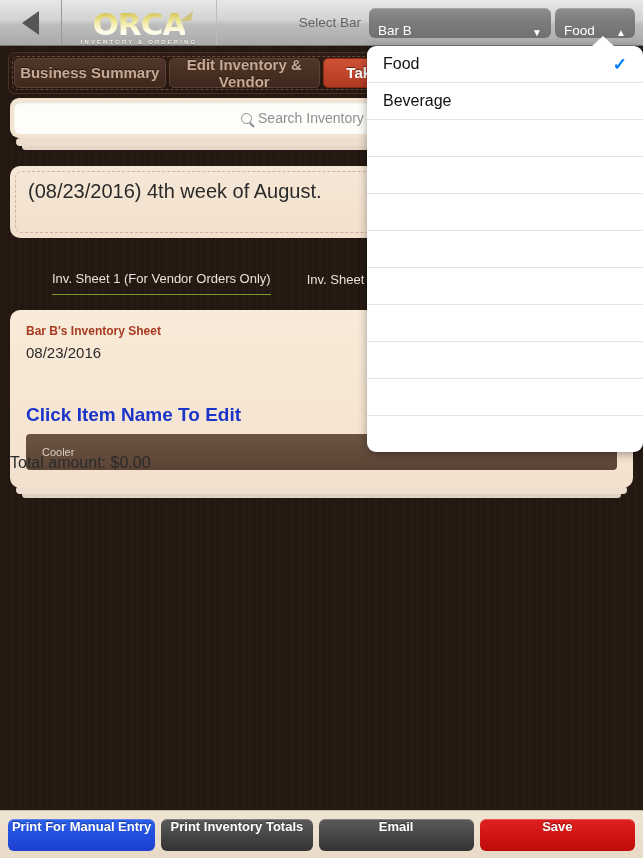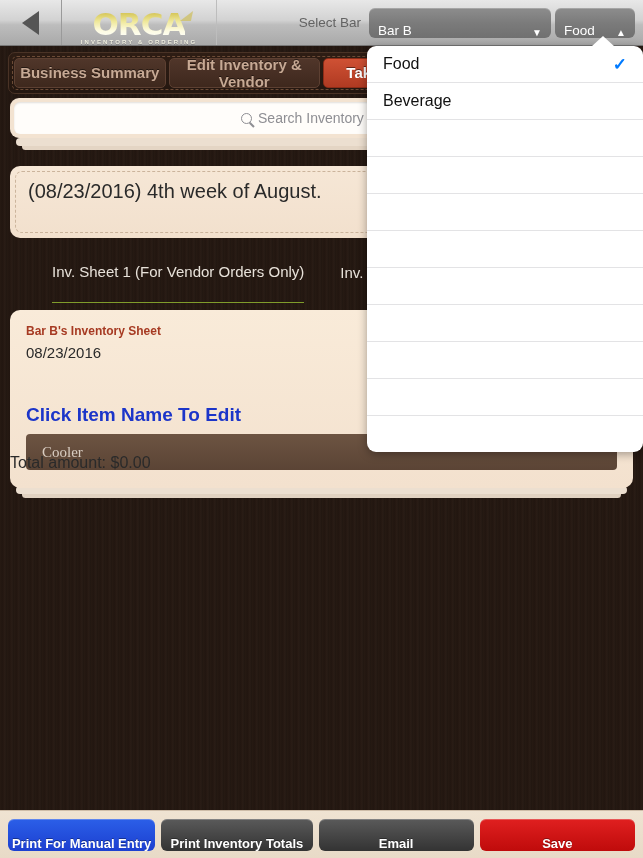--- a/index.html
+++ b/index.html
@@ -218,23 +218,23 @@
   
   #sheet-tabs {
     position: absolute;
     left: 0; top: 168px;
     width: 643px; height: 34px;
     display: flex; align-items: center;
     padding-left: 52px;
     gap: 36px;
   }
   .sheet-tab {
-    font-size: 15px;
+    font-size: 13px;
     color: #e8e2da;
-    padding-bottom: 22px;
+    padding-bottom: 8px;
     white-space: nowrap;
     cursor: pointer;
   }
   .sheet-tab.active { border-bottom: 1.5px solid #7f9c2b; }
 
   
   #sheet-card {
     position: absolute;
     left: 10px; top: 212px;
     width: 623px; height: 178px;
@@ -250,21 +250,21 @@
   #edit-hint   { font-size: 19px; color: #1c35c9; font-weight: bold; margin-top: 43px; }
 
   #section-header {
     margin-top: 8px;
     height: 36px;
     background: linear-gradient(180deg, #6d5442 0%, #5b4435 100%);
     border-radius: 4px;
     display: flex; align-items: center;
     padding-left: 16px;
   }
-  #section-header-label { font-size: 15px; color: #d9cdc2; font-family: Liberation Serif, serif; }
+  #section-header-label { font-size: 11px; color: #d9cdc2; }
 
   #total-row {
     position: absolute;
     left: 0; right: 16px; top: 144px;
     text-align: left;
     font-size: 16px;
     color: #2a2a2a;
   }
 
   
@@ -307,21 +307,21 @@
     background: linear-gradient(180deg, #efe3d2 0%, #e8dac7 100%);
     border-top: 1px solid #cdbca8;
     display: flex; align-items: center;
     padding: 0 8px;
     gap: 6px;
     z-index: 40;
   }
   .bbtn {
     height: 32px;
     border-radius: 6px;
-    display: flex; align-items: flex-end; justify-content: center;
+    display: flex; align-items: flex-start; justify-content: center;
     font-size: 13px;
     font-weight: bold;
     color: #fff;
     cursor: pointer;
     text-shadow: 0 -1px 0 rgba(0,0,0,.35);
     box-shadow: inset 0 1px 0 rgba(255,255,255,.25);
   }
   .bbtn.blue  { background: linear-gradient(180deg,#2b5fe8 0%,#1c3fd0 100%); width: 148px; }
   .bbtn.gray  { background: linear-gradient(180deg,#5a5a5a 0%,#333333 100%); }
   .bbtn.g1    { width: 152px; }

